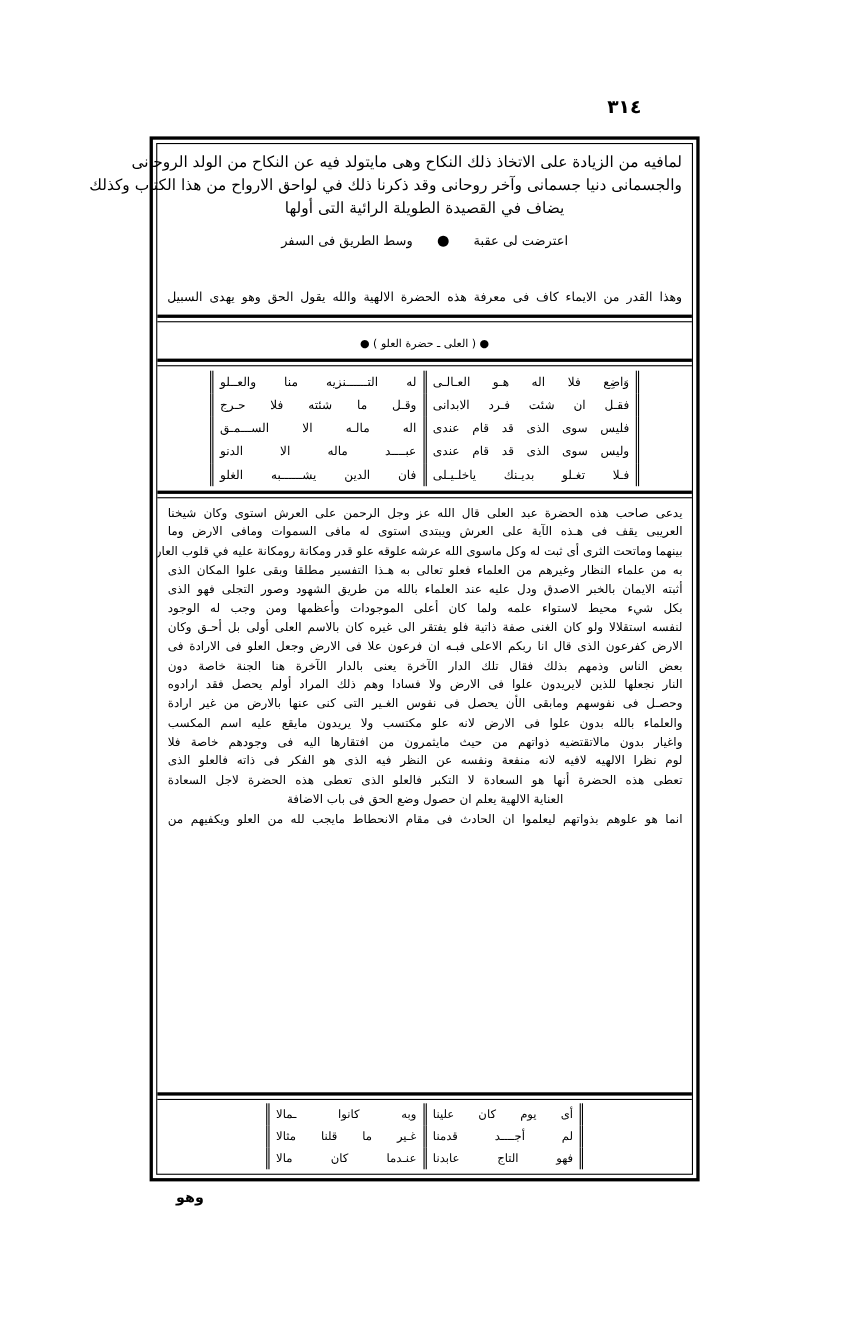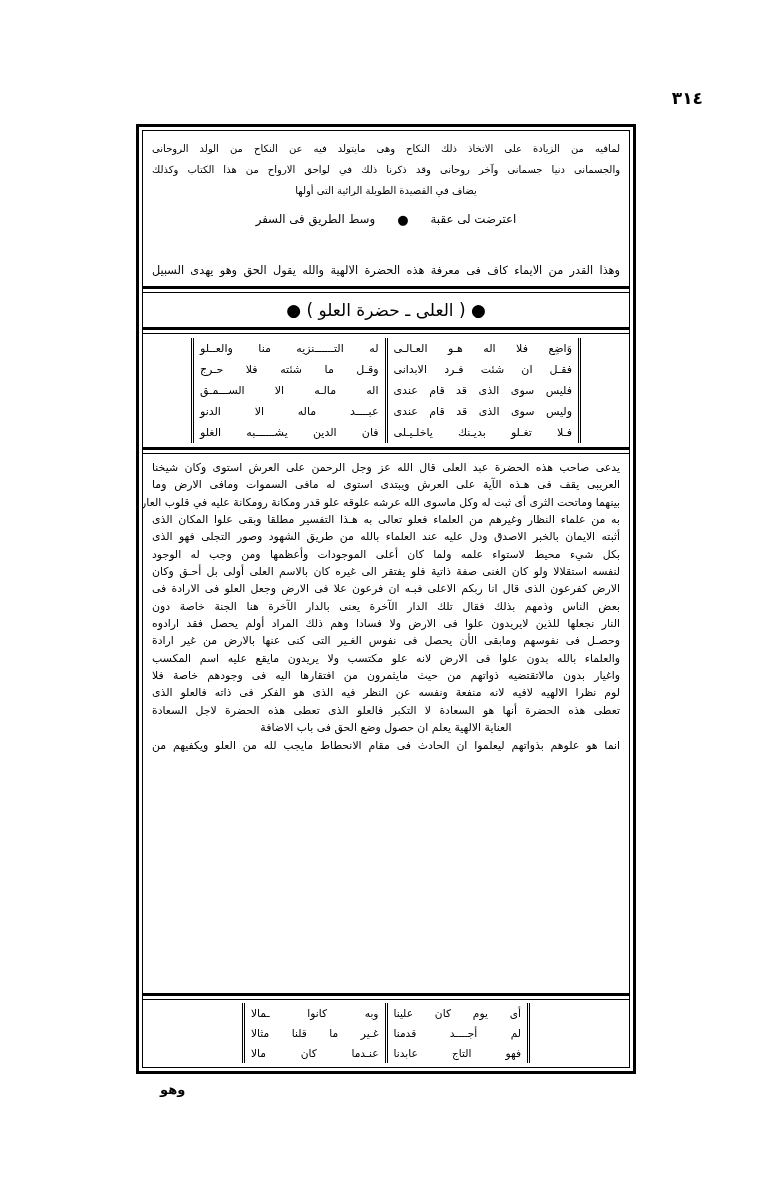--- a/index.html
+++ b/index.html
@@ -15,22 +15,22 @@
     overflow: hidden;
     font-family: "DejaVu Sans", sans-serif;
     color: #000000;
   }
 
   
   .page-number {
     position: absolute;
     top: 88px;
     left: 0;
-    right: 73px;
-    text-align: right;
+    right: 82px;
+    text-align: left;
     direction: rtl;
     font-family: "DejaVu Sans", sans-serif;
     font-size: 17px;
     font-weight: bold;
     letter-spacing: 1px;
     color: #000;
   }
   .page-number-inner {
     display: inline-block;
     margin-left: 552px;
@@ -64,21 +64,21 @@
     font-family: "DejaVu Sans", sans-serif;
     color: #000;
     white-space: nowrap;
   }
 
   
   .sec-intro {
     padding: 7px 9px 4px 9px;
   }
   .sec-intro .ar {
-    font-size: 10px;
+    font-size: 14px;
     line-height: 21px;
     letter-spacing: -0.2px;
   }
   .sec-intro .ar.last {
     text-align: center;
     text-align-last: center;
   }
 
   
   .sec-verse-single {
@@ -119,21 +119,21 @@
     height: 3px;
     box-sizing: content-box;
   }
 
   
   .heading-band {
     padding: 7px 0 7px 0;
     text-align: center;
   }
   .heading-band .title {
-    font-size: 17px;
+    font-size: 10px;
     letter-spacing: 0.6px;
     direction: rtl;
     display: inline-block;
   }
 
   
   .poem-table {
     margin: 0 auto;
     border-collapse: collapse;
     direction: rtl;

